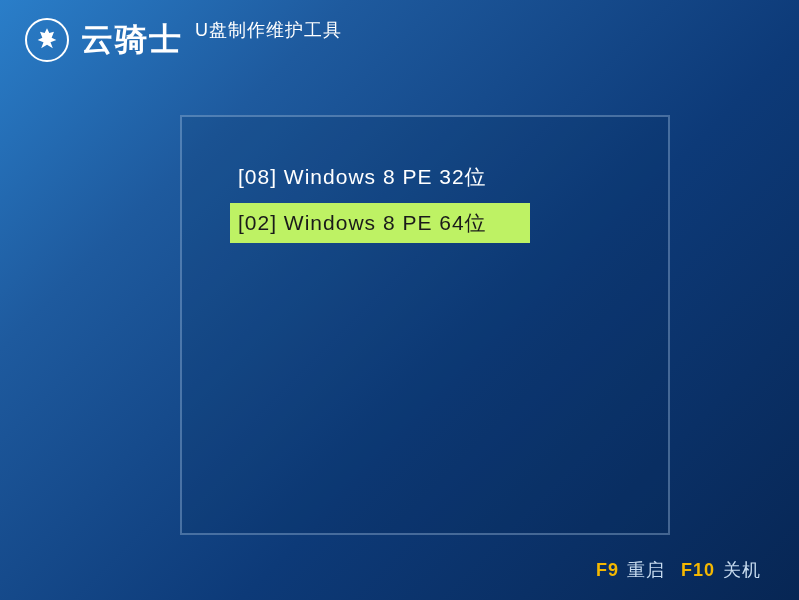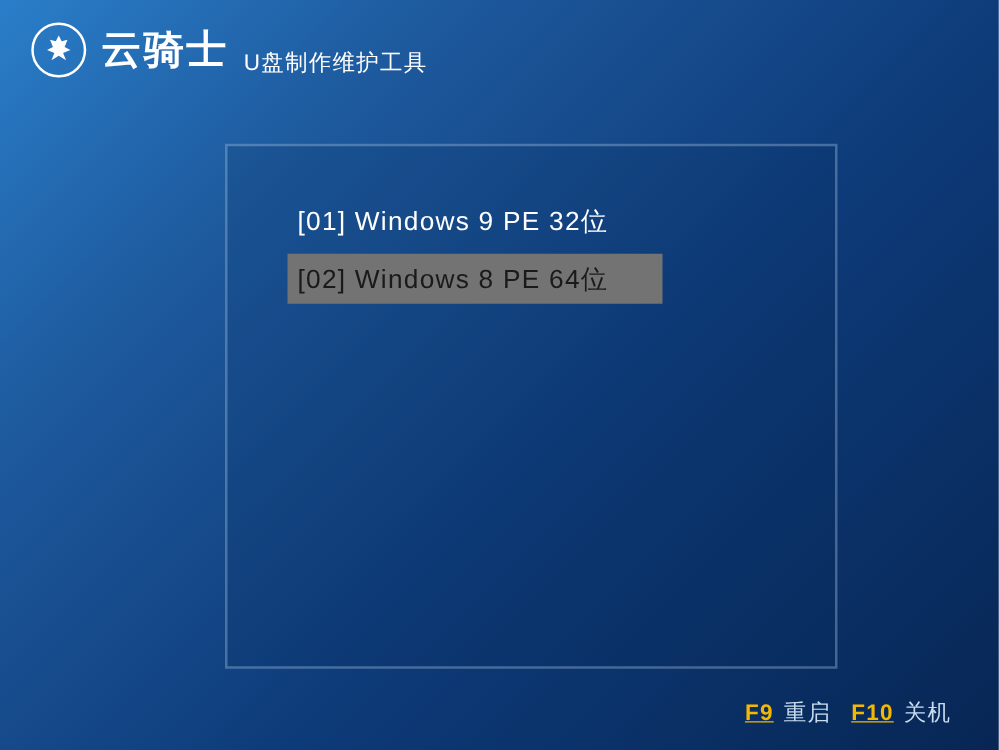--- a/index.html
+++ b/index.html
@@ -10,21 +10,21 @@
     body {
       width: 799px;
       height: 600px;
       background: linear-gradient(135deg, #2a7ec9 0%, #1e5a9e 25%, #0d3a78 60%, #072654 100%);
       font-family: "Microsoft YaHei", Arial, sans-serif;
       position: relative;
       overflow: hidden;
     }
     .header {
       display: flex;
-      align-items: flex-end;
+      align-items: flex-start;
       padding: 18px 25px;
     }
     .logo-circle {
       width: 44px;
       height: 44px;
       border: 2px solid #ffffff;
       border-radius: 50%;
       display: flex;
       align-items: center;
       justify-content: center;
@@ -59,37 +59,36 @@
     .menu-item {
       color: #ffffff;
       font-size: 21px;
       padding: 6px 8px;
       margin-bottom: 6px;
       letter-spacing: 1px;
       width: 300px;
       cursor: pointer;
     }
     .menu-item.selected {
-      background: #737373;
+      background: #bef264;
       color: #1a1a1a;
     }
     .footer {
       position: absolute;
       bottom: 18px;
       right: 30px;
       display: flex;
       gap: 8px;
       align-items: baseline;
       font-size: 18px;
       letter-spacing: 1px;
     }
     .fkey {
       color: #f5b800;
       font-weight: bold;
-      text-decoration: underline;
     }
     .flabel {
       color: #c8dcf0;
       margin-right: 8px;
     }
   </style>
 </head>
 <body>
 
 <div class="header">
@@ -98,21 +97,21 @@
       <path d="M12 2 L14 6 L18 5 L16 10 L20 12 L15 14 L17 19 L12 16 L7 19 L9 14 L4 12 L8 10 L6 5 L10 6 Z"></path>
       <circle cx="12" cy="12" r="2" fill="#ffffff"></circle>
     </svg>
   </div>
   <div class="brand-name">云骑士</div>
   <div class="subtitle">U盘制作维护工具</div>
 </div>
 
 <div class="menu-panel">
   <div id="menu-container">
-      <div class="menu-item">[01] Windows 9 PE 32位</div>
+      <div class="menu-item">[08] Windows 8 PE 32位</div>
       <div class="menu-item selected">[02] Windows 8 PE 64位</div>
     </div>
 </div>
 
 <div class="footer">
   <span class="fkey">F9</span>
   <span class="flabel">重启</span>
   <span class="fkey">F10</span>
   <span class="flabel">关机</span>
 </div>

